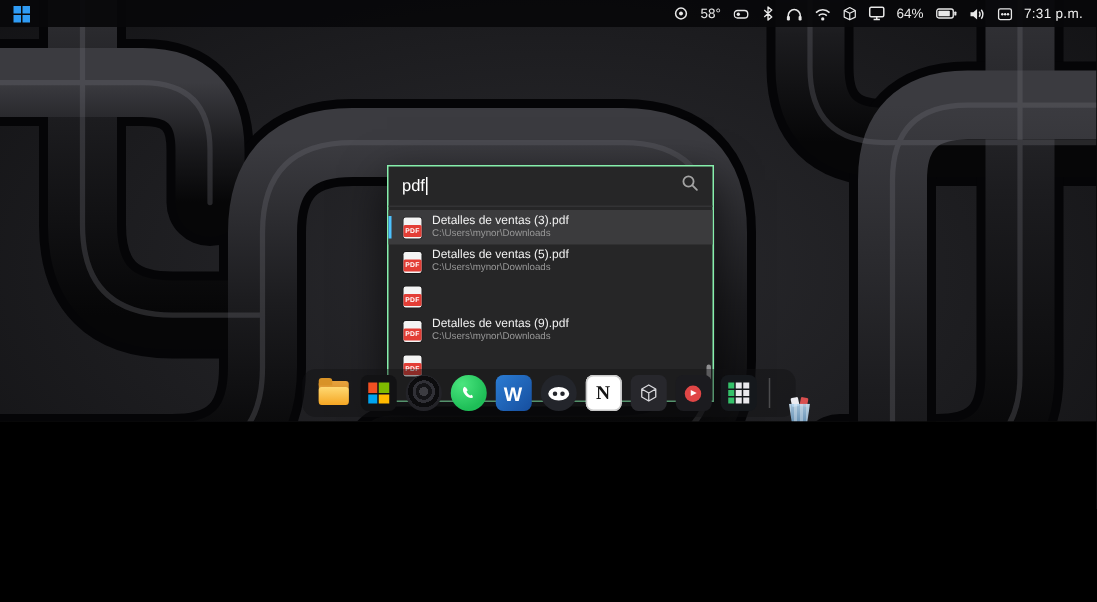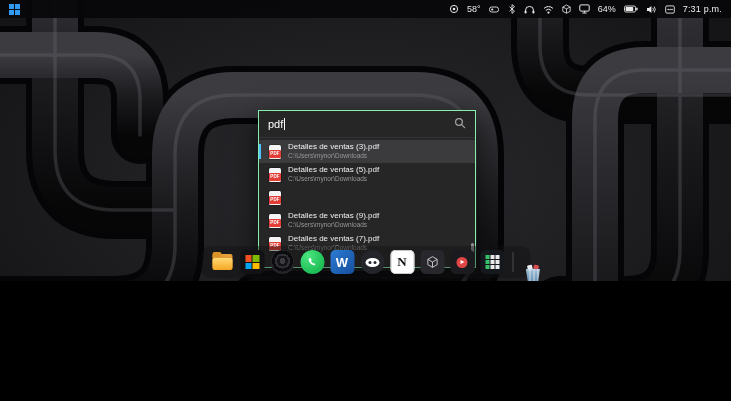--- a/index.html
+++ b/index.html
@@ -286,24 +286,20 @@
         <span class="r-text">
           <span class="r-title">Detalles de ventas (9).pdf</span>
           <span class="r-path">C:\Users\mynor\Downloads</span>
         </span>
       </div>
 
       <div class="result">
         <span class="pdf-icon">
             <span class="pdf-badge">PDF</span>
           </span>
-        <span class="r-text">
-          <span class="r-title">Detalles de ventas (7).pdf</span>
-          <span class="r-path">C:\Users\mynor\Downloads</span>
-        </span>
       </div>
 
       <span class="scroll-thumb"></span>
     </div>
   </div>
 
   <div class="dock">
 
     <div class="dock-item icon-folder">
       <span class="f-back"></span>

